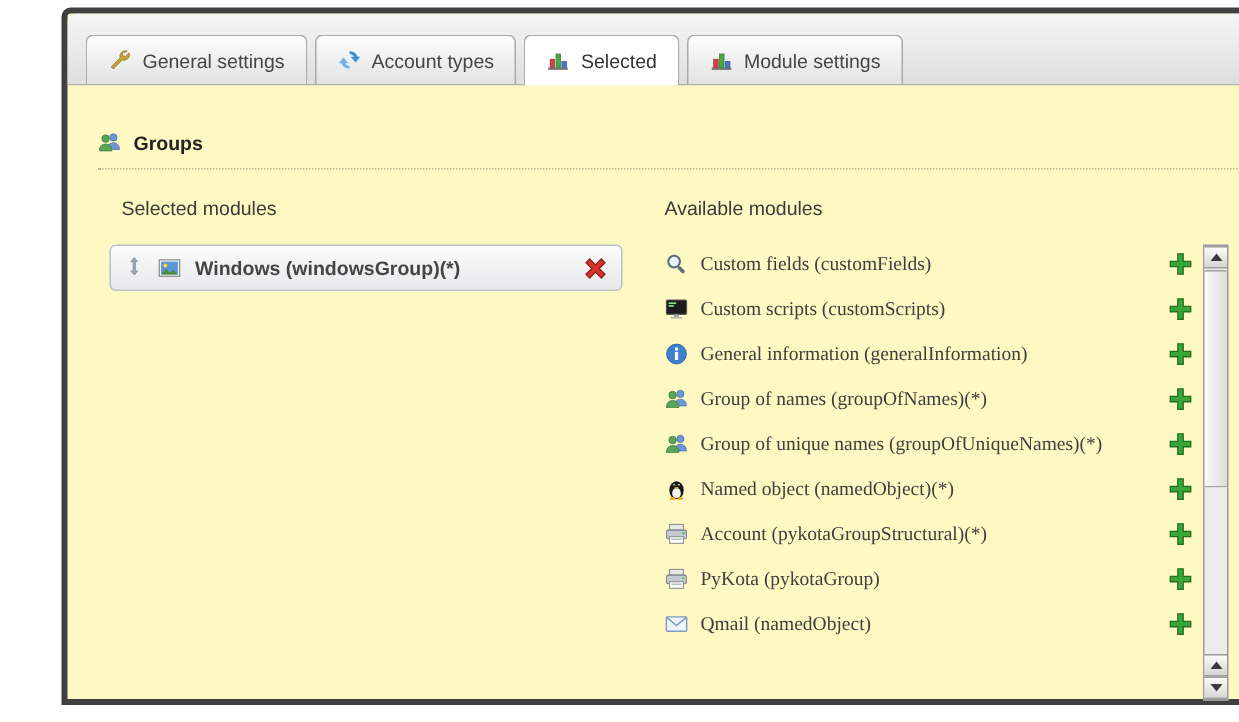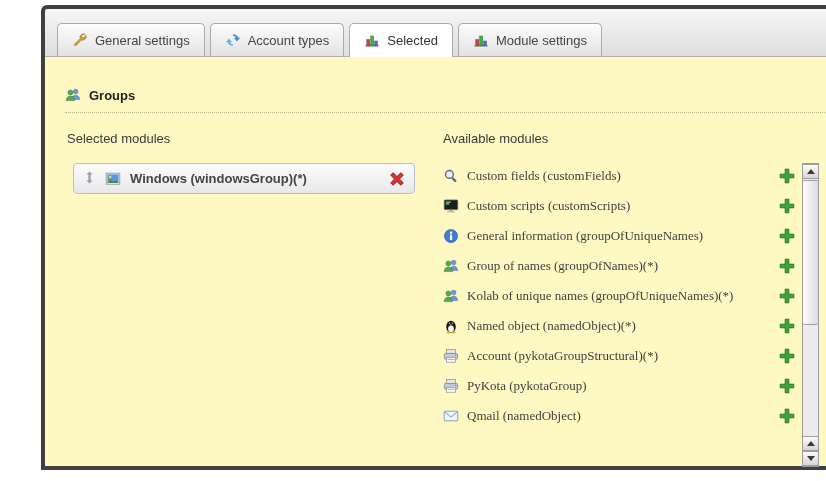--- a/index.html
+++ b/index.html
@@ -12,21 +12,21 @@
   .tab{display:flex;align-items:center;gap:7px;padding:8px 14px;background:linear-gradient(#fdfdfd,#e2e2e2);border:1px solid #ababab;border-bottom:none;border-radius:5px 5px 0 0;color:#444;cursor:pointer;white-space:nowrap;position:relative;}
   .tab.active{background:#ffffff;margin-bottom:-1px;padding-bottom:9px;z-index:2;color:#333;}
   .tab-label{pointer-events:none;}
 
   
   .content{position:relative;height:436px;box-sizing:border-box;padding-left:47px;}
   .groups-header{position:absolute;top:30px;left:20px;right:12px;display:flex;align-items:center;gap:8px;padding-bottom:9px;border-bottom:1px dotted #bdb58e;}
   .groups-title{font-weight:bold;color:#222;}
 
   .col-heading{position:absolute;color:#3a3a3a;}
-  .selected-heading{top:74px;left:22px;}
+  .selected-heading{top:74px;left:36px;}
   .available-heading{top:74px;left:398px;}
 
   .selected-list{position:absolute;top:106px;left:28px;width:342px;font-weight:bold;}
   .selected-row{height:31px;border:1px solid #b7c0ca;border-radius:4px;background:linear-gradient(#fcfcfc,#e8e8eb);display:flex;align-items:center;gap:9px;padding:0 9px;box-sizing:border-box;}
   .selected-row .module-label{color:#444;}
 
   .available-list{position:absolute;top:104px;left:398px;width:352px;height:308px;overflow:hidden;}
   .avail-row{display:flex;align-items:center;gap:8px;padding:2px 0;min-height:26px;font-family:Liberation Serif, serif;}
   .avail-label{max-width:278px;line-height:1.25;color:#3f3f3f;}
 
@@ -229,21 +229,21 @@
               <use href="#sym-plus"></use>
             </svg>
           </button>
         </div>
         <div class="avail-row">
           <span class="icon">
             <svg viewBox="0 0 16 16" aria-hidden="true">
               <use href="#sym-info"></use>
             </svg>
           </span>
-          <span class="avail-label">General information (groupOfUniqueNames)</span>
+          <span class="avail-label">General information (generalInformation)</span>
           <button class="icon-btn">
             <svg viewBox="0 0 16 16">
               <use href="#sym-plus"></use>
             </svg>
           </button>
         </div>
         <div class="avail-row">
           <span class="icon">
             <svg viewBox="0 0 16 16" aria-hidden="true">
               <use href="#sym-group"></use>
@@ -255,21 +255,21 @@
               <use href="#sym-plus"></use>
             </svg>
           </button>
         </div>
         <div class="avail-row">
           <span class="icon">
             <svg viewBox="0 0 16 16" aria-hidden="true">
               <use href="#sym-group"></use>
             </svg>
           </span>
-          <span class="avail-label">Kolab of unique names (groupOfUniqueNames)(*)</span>
+          <span class="avail-label">Group of unique names (groupOfUniqueNames)(*)</span>
           <button class="icon-btn">
             <svg viewBox="0 0 16 16">
               <use href="#sym-plus"></use>
             </svg>
           </button>
         </div>
         <div class="avail-row">
           <span class="icon">
             <svg viewBox="0 0 16 16" aria-hidden="true">
               <use href="#sym-penguin"></use>

